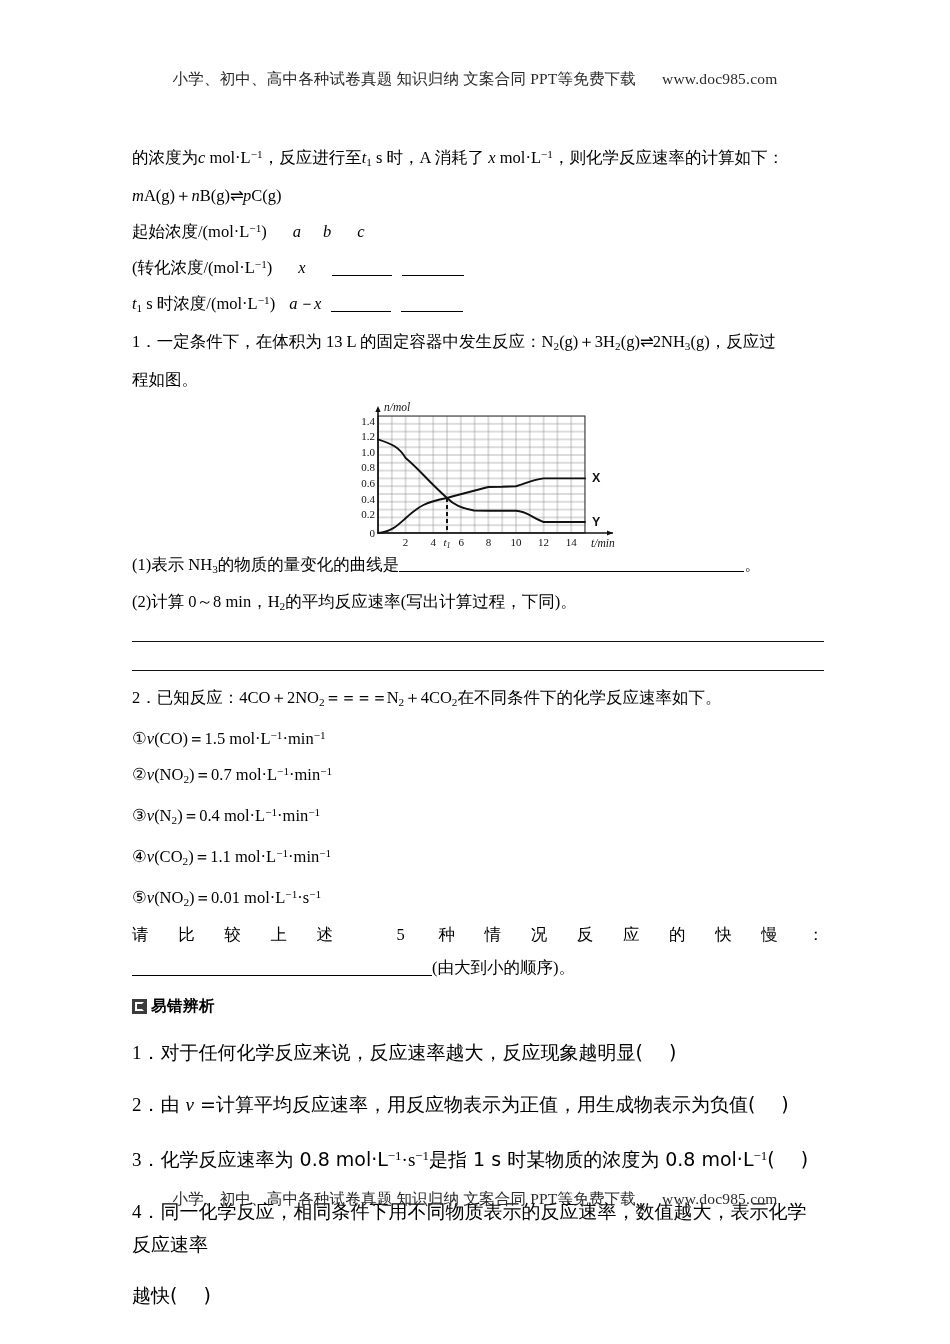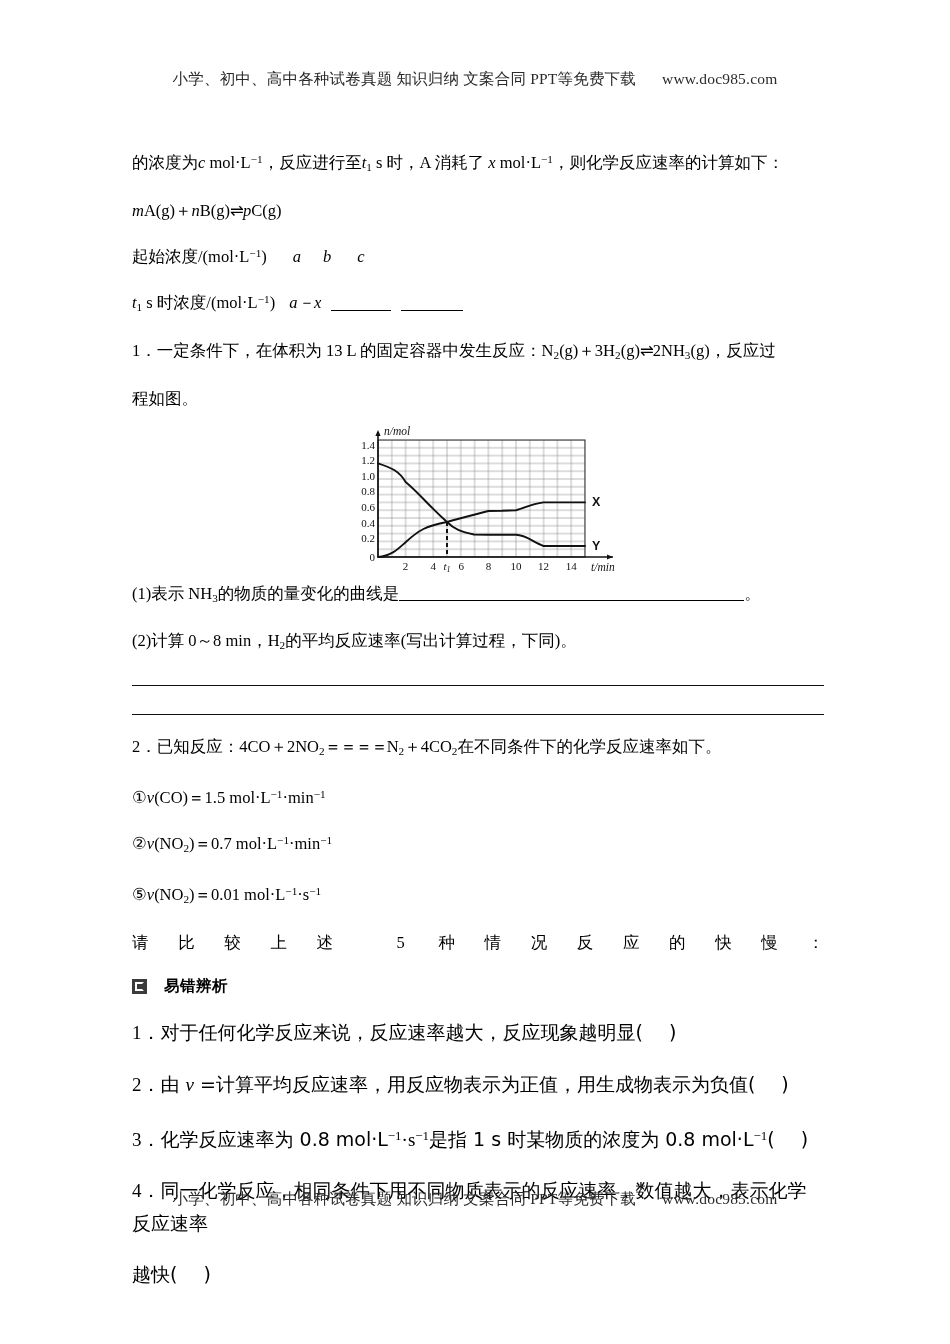--- a/index.html
+++ b/index.html
@@ -39,21 +39,21 @@
   .content {
     position: absolute;
     left: 132px;
     top: 138px;
     width: 692px;
   }
 
   p.ln {
     margin: 0;
     font-size: 16.5px;
-    line-height: 43px;
+    line-height: 33px;
     text-align: justify;
     text-justify: inter-character;
   }
   .center-line { text-align: center; }
 
   i.v, i.var { font-style: italic; font-family: "Liberation Serif", serif; }
   sub { font-size: 0.68em; vertical-align: -0.25em; }
   sup { font-size: 0.68em; vertical-align: 0.45em; }
 
   .blank-s { display: inline-block; border-bottom: 1px solid #000; height: 1em; vertical-align: -0.16em; }
@@ -89,21 +89,21 @@
     left: 198px;
     top: 2px;
     width: 300px;
     height: 150px;
   }
 
   
   .sec-head {
     display: flex;
     align-items: center;
-    gap: 17px;
+    gap: 4px;
     margin-top: 12px;
   }
   .sec-icon {
     width: 15px;
     height: 15px;
     background: #3b3b3b;
     position: relative;
     display: inline-block;
     flex: 0 0 auto;
   }
@@ -160,20 +160,23 @@
     </p>
 
     <p class="ln center-line">
       <i class="var">m</i><span>A(g)</span><span>＋</span><i class="var">n</i><span>B(g)</span><span class="eqsym">⇌</span><i class="var">p</i><span>C(g)</span>
     </p>
 
     <p class="ln">
       <span>起始浓度/(mol·L</span><sup>−1</sup>)<span class="sp-b"></span><i class="var">a</i><span class="sp-a"></span><i class="var">b</i><span class="sp-b"></span><i class="var">c</i>
     </p>
 
+    <p class="ln">
+      <span>(转化浓度/(mol·L</span><sup>−1</sup>)<span class="sp-b"></span><i class="var">x</i><span class="sp-b"></span><span class="blank-s bk-60"></span><span class="sp-d"></span><span class="blank-s bk-62"></span>
+    </p>
 
     <p class="ln">
       <i class="var">t</i><sub>1</sub>&nbsp;<span>s 时浓度/(mol·L</span><sup>−1</sup>)<span class="sp-c"></span><i class="var">a－x</i><span class="sp-d"></span><span class="blank-s bk-60"></span><span class="sp-d"></span><span class="blank-s bk-62"></span>
     </p>
 
 
 
     <p class="ln">
       <span>1．</span><span>一定条件下，在体积为 13 L 的固定容器中发生反应：N</span><sub>2</sub><span>(g)＋3H</span><sub>2</sub><span>(g)</span><span class="eqsym">⇌</span><span>2NH</span><sub>3</sub><span>(g)，反应过</span>
     </p>
@@ -259,28 +262,37 @@
     </p>
 
     <p class="ln">
       <span>①</span><i class="v">v</i><span>(CO)</span><span>＝</span><span>1.5 mol·L</span><sup>−1</sup><span>·</span><span>min</span><sup>−1</sup>
     </p>
 
     <p class="ln">
       <span>②</span><i class="v">v</i><span>(NO</span><sub>2</sub><span>)</span><span>＝</span><span>0.7 mol·L</span><sup>−1</sup><span>·</span><span>min</span><sup>−1</sup>
     </p>
 
-
+    <p class="ln">
+      <span>③</span><i class="v">v</i><span>(N</span><sub>2</sub><span>)</span><span>＝</span><span>0.4 mol·L</span><sup>−1</sup><span>·</span><span>min</span><sup>−1</sup>
+    </p>
+
+    <p class="ln">
+      <span>④</span><i class="v">v</i><span>(CO</span><sub>2</sub><span>)</span><span>＝</span><span>1.1 mol·L</span><sup>−1</sup><span>·</span><span>min</span><sup>−1</sup>
+    </p>
 
     <p class="ln">
       <span>⑤</span><i class="v">v</i><span>(NO</span><sub>2</sub><span>)</span><span>＝</span><span>0.01 mol·L</span><sup>−1</sup><span>·</span><span>s</span><sup>−1</sup>
     </p>
 
     <p class="ln spread">
       <span>请比较上述 5 种情况反应的快慢：</span>
+    </p>
+    <p class="ln">
+      <span class="blank-s bk-300"></span><span>(由大到小的顺序)。</span>
     </p>
 
     <div class="sec-head">
       <span class="sec-icon"></span>
       <span class="sec-title">易错辨析</span>
     </div>
 
     <p class="cjk-sans">
       <span class="num">1．</span><span>对于任何化学反应来说，反应速率越大，反应现象越明显(</span><span class="paren-gap"></span><span>)</span>
     </p>

